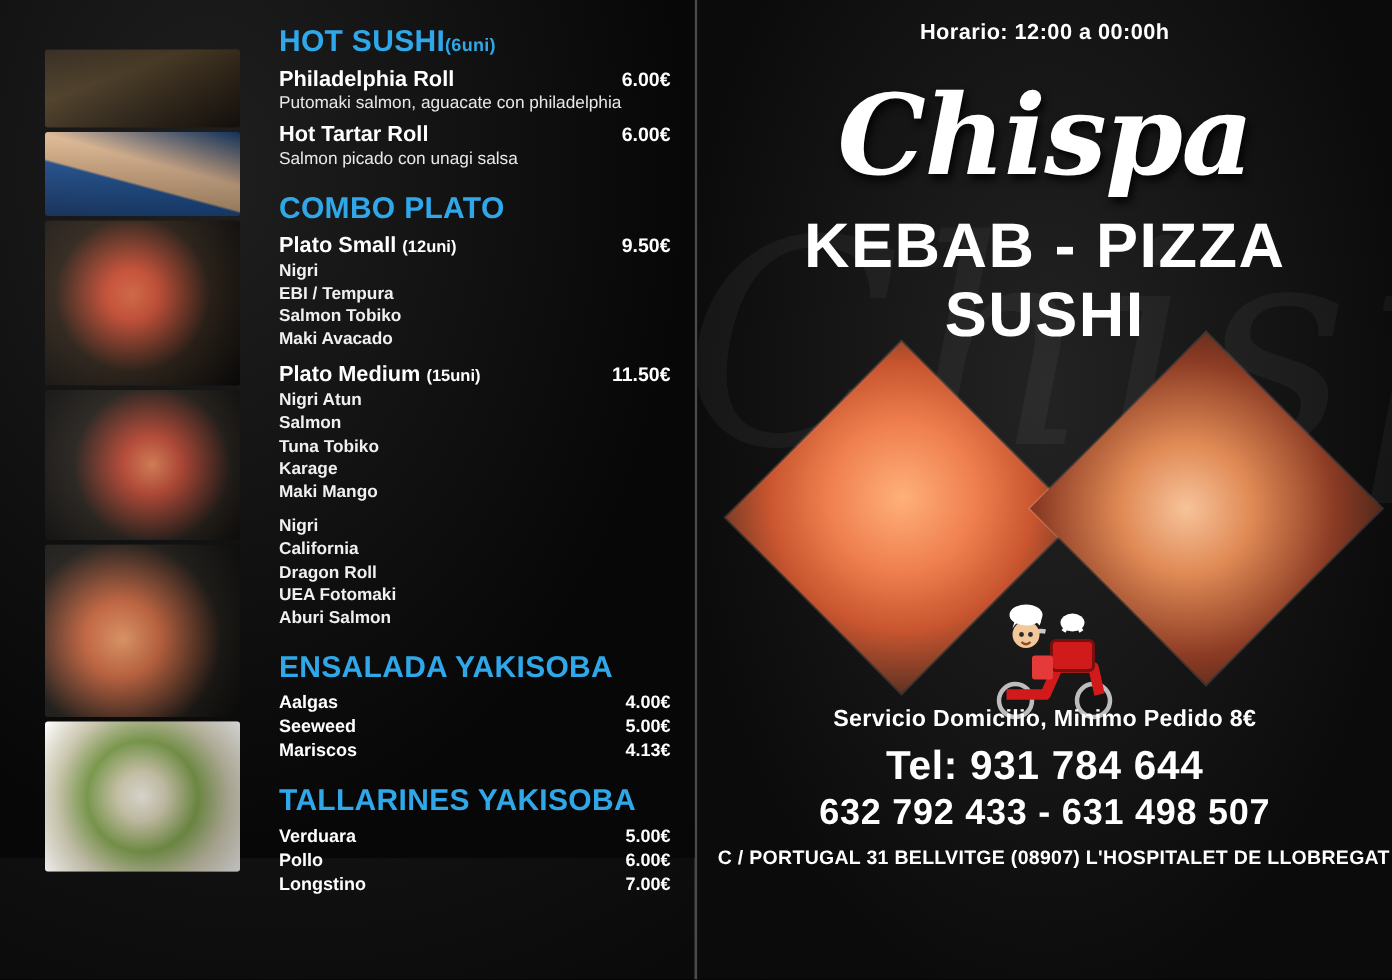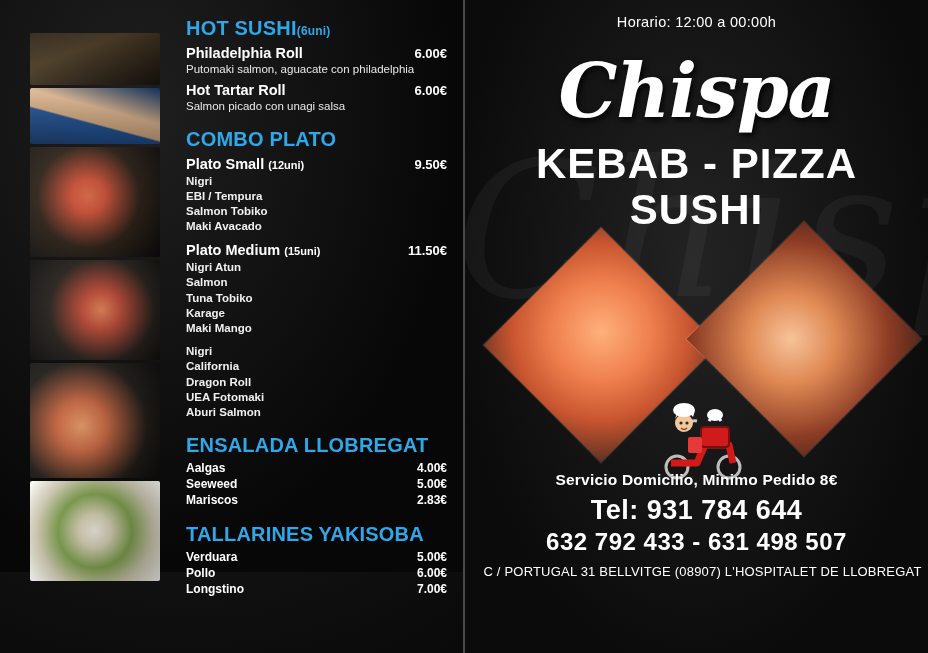--- a/index.html
+++ b/index.html
@@ -143,21 +143,21 @@
     font-style: italic;
     color: rgba(255,255,255,0.045);
     white-space: nowrap;
     letter-spacing: 6px;
     pointer-events: none;
   }
   .hours {
     position: relative;
     margin-top: 14px;
     font-size: 14.5px;
-    font-weight: normal;
+    font-weight: bold;
     letter-spacing: 0.3px;
   }
   .brand {
     position: relative;
     margin-top: 26px;
     font-family: "DejaVu Serif", serif;
     font-style: italic;
     font-weight: bold;
     font-size: 74px;
     line-height: 0.95;
@@ -227,21 +227,21 @@
     position: relative;
     margin-top: 2px;
     font-size: 24px;
     font-weight: bold;
     letter-spacing: 0.5px;
   }
   .address {
     position: relative;
     margin-top: 8px;
     font-size: 13px;
-    font-weight: normal;
+    font-weight: bold;
     letter-spacing: 0.2px;
     padding-left: 12px;
   }
 </style>
 </head>
 <body>
 
 <div class="page">
 
   <div class="left">
@@ -312,33 +312,33 @@
         <ul class="sub-list">
           <li>Nigri</li>
           <li>California</li>
           <li>Dragon Roll</li>
           <li>UEA Fotomaki</li>
           <li>Aburi Salmon</li>
         </ul>
       </div>
 
       <div class="sec-title tight">
-        <span>ENSALADA LLOBREGAT</span>
+        <span>ENSALADA YAKISOBA</span>
       </div>
       <div class="simple-row">
         <span>Aalgas</span>
         <span>4.00€</span>
       </div>
       <div class="simple-row">
         <span>Seeweed</span>
         <span>5.00€</span>
       </div>
       <div class="simple-row">
         <span>Mariscos</span>
-        <span>2.83€</span>
+        <span>4.13€</span>
       </div>
 
       <div class="sec-title tight">
         <span>TALLARINES YAKISOBA</span>
       </div>
       <div class="simple-row">
         <span>Verduara</span>
         <span>5.00€</span>
       </div>
       <div class="simple-row">

